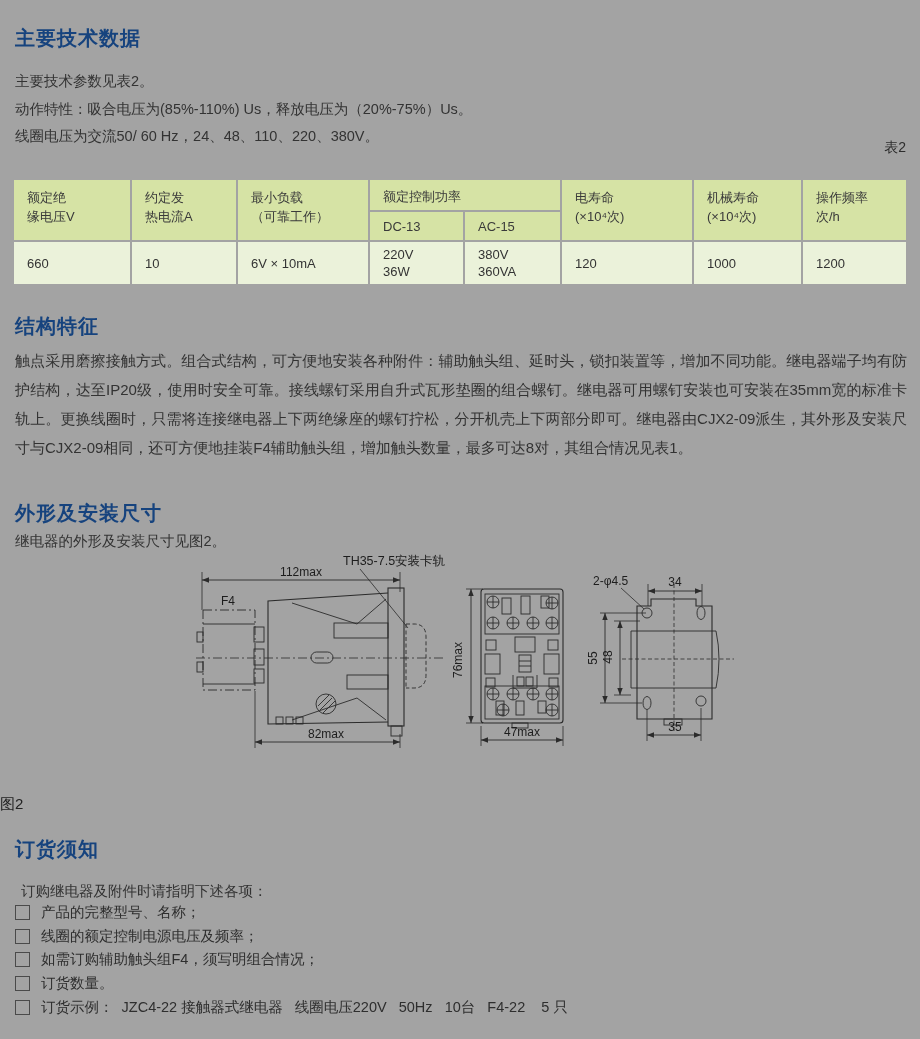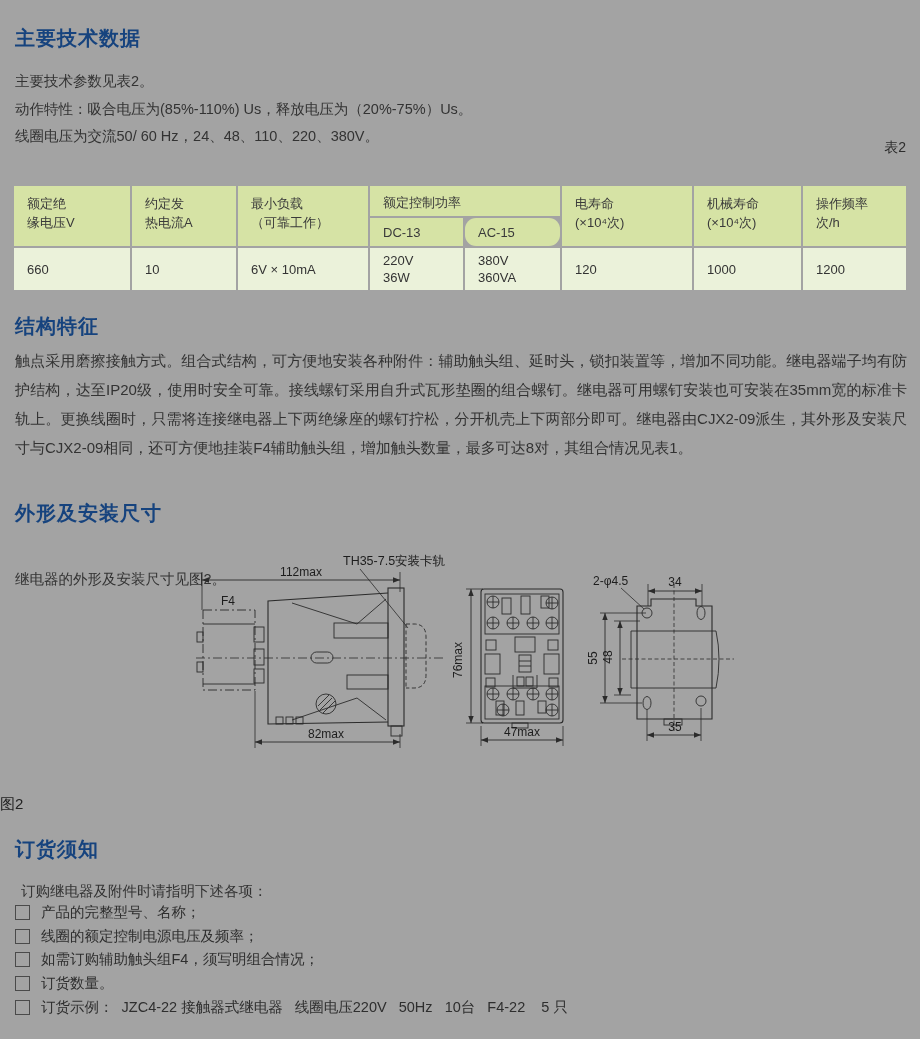--- a/index.html
+++ b/index.html
@@ -14,42 +14,42 @@
   .h-tech{top:25px;}
   .h-struct{top:313px;}
   .h-dims{top:500px;}
   .h-order{top:836px;}
 
   .tech-lines{position:absolute;left:15px;top:68px;font-size:14.5px;line-height:27.5px;color:#333;}
   .table-label{position:absolute;right:14px;top:139px;font-size:14px;color:#2d2d2d;}
 
   
   .tbl{
-    position:absolute;left:14px;top:186px;width:892px;
+    position:absolute;left:14px;top:180px;width:892px;
     display:grid;
     grid-template-columns:116px 104px 130px 93px 95px 130px 107px 103px;
     grid-template-rows:30px 28px 42px;
     gap:2px;font-size:13px;
   }
   .hc{background:#d6e3a5;color:#3a3a3a;padding:8px 6px 0 13px;white-space:pre-line;line-height:19px;}
   .rs1{grid-column:1;grid-row:1/3}.rs2{grid-column:2;grid-row:1/3}.rs3{grid-column:3;grid-row:1/3}
   .hc4{grid-column:4/6;grid-row:1;padding-top:7px;}
   .hc4a{grid-column:4;grid-row:2;padding-top:5px;}
-  .hc4b{grid-column:5;grid-row:2;padding-top:5px;border-radius:11px;}
+  .hc4b{grid-column:5;grid-row:2;padding-top:5px;}
   .rs5{grid-column:6;grid-row:1/3}.rs6{grid-column:7;grid-row:1/3}.rs7{grid-column:8;grid-row:1/3}
   .bc{background:#ebf2da;color:#333;display:flex;align-items:center;padding-left:13px;grid-row:3;}
   .bc span{white-space:pre-line;line-height:17px;}
   .b1{grid-column:1}.b2{grid-column:2}.b3{grid-column:3}.b4{grid-column:4}
   .b5{grid-column:5}.b6{grid-column:6}.b7{grid-column:7}.b8{grid-column:8}
 
   .struct-body{
     position:absolute;left:15px;top:346px;width:892px;font-size:15px;line-height:29px;
     text-align:justify;color:#333;margin:0;
   }
-  .dims-intro{position:absolute;left:15px;top:532px;font-size:14.5px;color:#333;margin-top:38px;}
+  .dims-intro{position:absolute;left:15px;top:532px;font-size:14.5px;color:#333;}
 
   .figure{position:absolute;left:150px;top:536px;width:640px;height:215px;}
   .fig-caption{position:absolute;left:0;top:795px;width:896px;text-align:left;font-size:15px;color:#222;}
 
   .order-intro{position:absolute;left:21px;top:882px;font-size:14.5px;color:#333;}
   .order-list{position:absolute;left:15px;top:901px;width:890px;}
   .oitem{height:23.6px;display:flex;align-items:center;font-size:14.5px;color:#2e2e2e;}
   .cbx{display:inline-block;width:13px;height:13px;border:1.5px solid #4a4a4a;margin-right:11px;flex:none;}
   .olabel{white-space:pre-wrap;}
 

